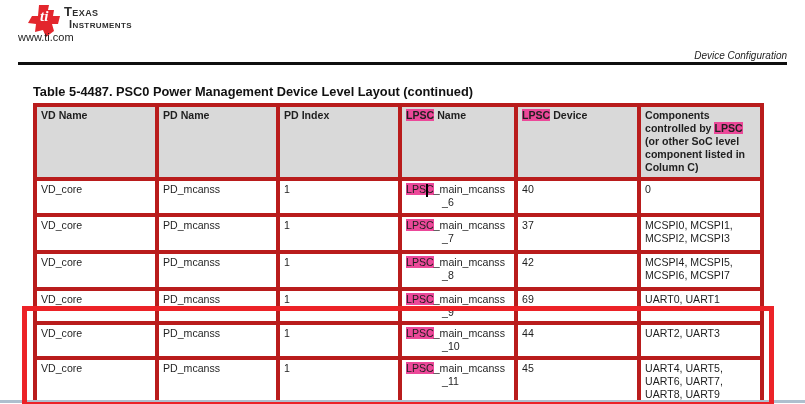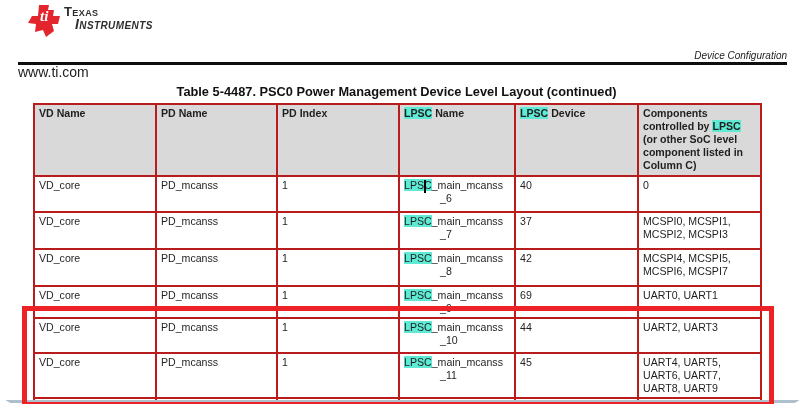--- a/index.html
+++ b/index.html
@@ -1,38 +1,38 @@
 <!DOCTYPE html>
 <html><head>
 <meta charset="utf-8">
 <style>
   html,body{margin:0;padding:0;background:#fff;}
   .page{
     position:relative;width:805px;height:404px;overflow:hidden;background:#ffffff;
-    font-family:"Liberation Sans",sans-serif;color:#1f1f1f;border-radius:16px;
+    font-family:"Liberation Sans",sans-serif;color:#1f1f1f;
   }
   
   .logo-bug{position:absolute;left:27px;top:4px;}
   .brand{position:absolute;left:64px;top:6px;color:#2e2e2e;font-weight:bold;}
   .brand .l1{font-size:13px;font-variant:small-caps;letter-spacing:.4px;line-height:12px;}
-  .brand .l2{font-size:14px;font-variant:small-caps;letter-spacing:.4px;line-height:12px;margin-left:11px;font-style:italic;}
-  .url{position:absolute;left:18px;top:64px;font-size:14px;color:#222;text-decoration:none;text-align:center;}
+  .brand .l2{font-size:11px;font-variant:small-caps;letter-spacing:.4px;line-height:12px;margin-left:5px;}
+  .url{position:absolute;left:18px;top:31px;font-size:11px;color:#222;text-decoration:none;text-align:center;}
   .section{position:absolute;right:18px;top:50px;font-size:10px;font-style:italic;color:#222;}
   .rule{position:absolute;left:18px;top:62px;width:769px;height:2.5px;background:#0e0e0e;}
   
-  .tbl-title{position:absolute;left:33px;top:84px;width:727px;text-align:center;font-weight:bold;font-size:12.8px;color:#111;}
+  .tbl-title{position:absolute;left:33px;top:84px;width:727px;text-align:left;font-weight:bold;font-size:12.8px;color:#111;}
   .tblwrap{position:absolute;left:33px;top:103px;z-index:1;}
   table{border-collapse:collapse;table-layout:fixed;width:727px;border:2px solid #3a3a3a;}
   th,td{
-    border:2px solid #b91c1c;vertical-align:top;text-align:left;
+    border:4px solid #b91c1c;vertical-align:top;text-align:left;
     padding:2px 4px;font-size:10.6px;line-height:1.22;overflow:hidden;
     word-wrap:break-word;
   }
   th{background:#d9d9d9;font-weight:bold;height:66px;}
-  .hl{background:#5eead4;}
+  .hl{background:#ec4899;}
   .l2line{display:block;margin-left:36px;}
   td.lpsc{position:relative;}
   .caret{position:absolute;left:24px;top:3px;width:1.5px;height:13px;background:#000;}
   .blob{display:inline-block;width:33px;height:12px;background:#b5d3f2;}
   
   .annot{position:absolute;left:22px;top:306px;width:742px;height:91px;border:5px solid #ec2227;z-index:5;background:transparent;}
   .bottom-white{position:absolute;left:0;top:402px;width:805px;height:4px;background:#fff;z-index:3;}
   .page-edge{position:absolute;left:0;top:400px;width:805px;height:2.5px;background:#aebfce;z-index:4;}
 </style>
 </head>

